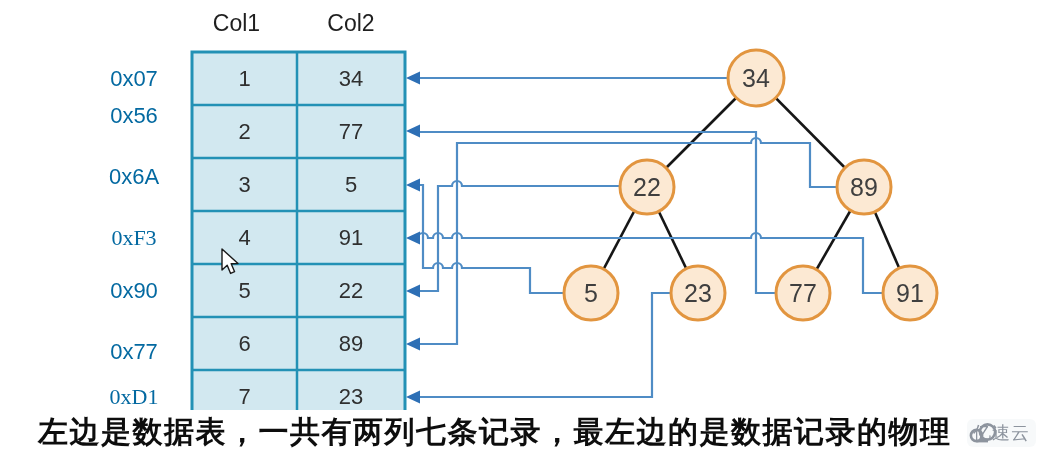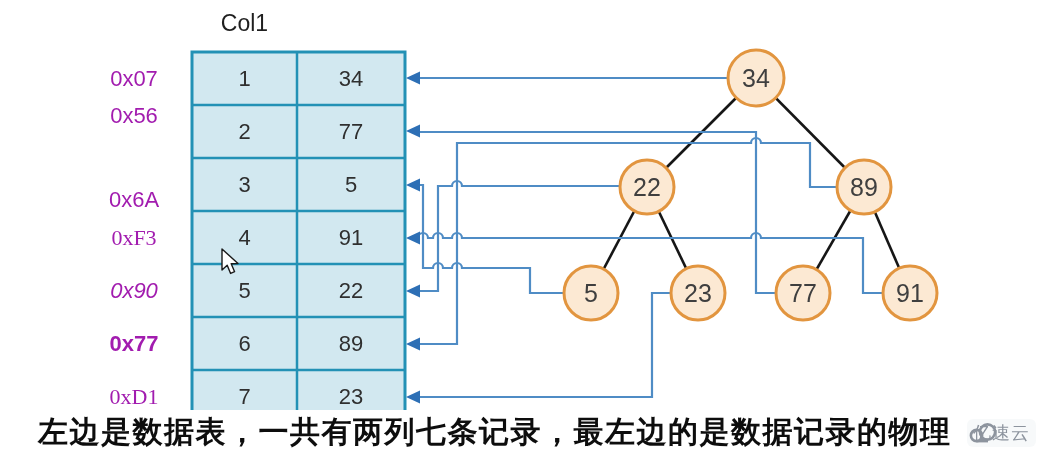--- a/index.html
+++ b/index.html
@@ -5,25 +5,25 @@
   html,body{margin:0;padding:0;background:#fff;}
   .stage{
     position:relative;width:1039px;height:456px;background:#ffffff;
     overflow:hidden;font-family:"Liberation Sans", sans-serif;
   }
   .stage svg{position:absolute;left:0;top:0;}
   .col-header{
     position:absolute;top:10px;width:105px;text-align:center;
     font-size:23px;color:#1f1f1f;
   }
-  #col-header-1{left:192px;}
+  #col-header-1{left:184px;}
   #col-header-2{left:297px;width:108px;}
   .addr{
     position:absolute;left:98px;width:72px;height:53px;line-height:53px;
-    text-align:center;font-size:22px;color:#a21caf;
+    text-align:center;font-size:22px;color:#0369a1;
   }
   .cell{
     position:absolute;height:53px;line-height:53px;text-align:center;
     font-size:22px;color:#2f2f2f;
   }
   .caption-band{
     position:absolute;left:0;top:410px;width:993px;height:46px;background:#ffffff;
   }
   .caption-text{
     position:absolute;left:38px;top:2px;
@@ -91,28 +91,29 @@
       <text x="647" y="196">22</text>
       <text x="864" y="196">89</text>
       <text x="591" y="302">5</text>
       <text x="698" y="302">23</text>
       <text x="803" y="302">77</text>
       <text x="910" y="302">91</text>
     </g>
   </svg>
 
   <div class="col-header" id="col-header-1">Col1</div>
+  <div class="col-header" id="col-header-2">Col2</div>
 
   <div id="addr-col">
       <div class="addr" style="top: 52px;">0x07</div>
       <div class="addr" style="top: 89px;">0x56</div>
-      <div class="addr" style="top: 173px;">0x6A</div>
+      <div class="addr" style="top: 150px;">0x6A</div>
       <div class="addr" style="top: 211px; font-family: Liberation Serif, serif;">0xF3</div>
-      <div class="addr" style="top: 264px; font-style: italic;">0x90</div>
-      <div class="addr" style="top: 317px; font-weight: bold;">0x77</div>
+      <div class="addr" style="top: 264px;">0x90</div>
+      <div class="addr" style="top: 325px;">0x77</div>
       <div class="addr" style="top: 370px; font-family: Liberation Serif, serif;">0xD1</div>
     </div>
 
   <div id="cells">
       <div class="cell" style="left: 192px; top: 52px; width: 105px;">1</div>
       <div class="cell" style="left: 297px; top: 52px; width: 108px;">34</div>
       <div class="cell" style="left: 192px; top: 105px; width: 105px;">2</div>
       <div class="cell" style="left: 297px; top: 105px; width: 108px;">77</div>
       <div class="cell" style="left: 192px; top: 158px; width: 105px;">3</div>
       <div class="cell" style="left: 297px; top: 158px; width: 108px;">5</div>

